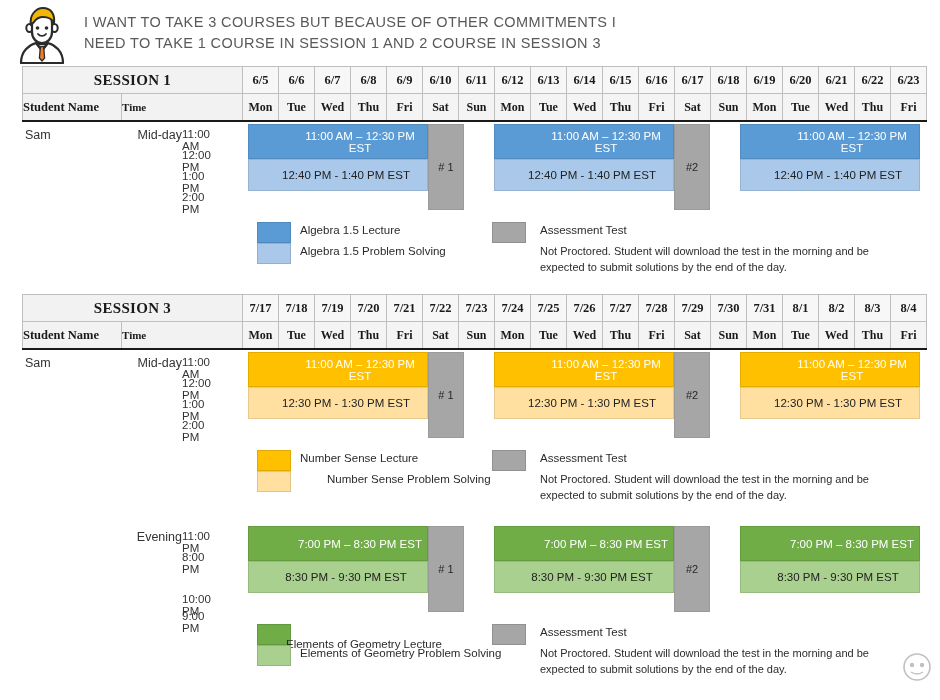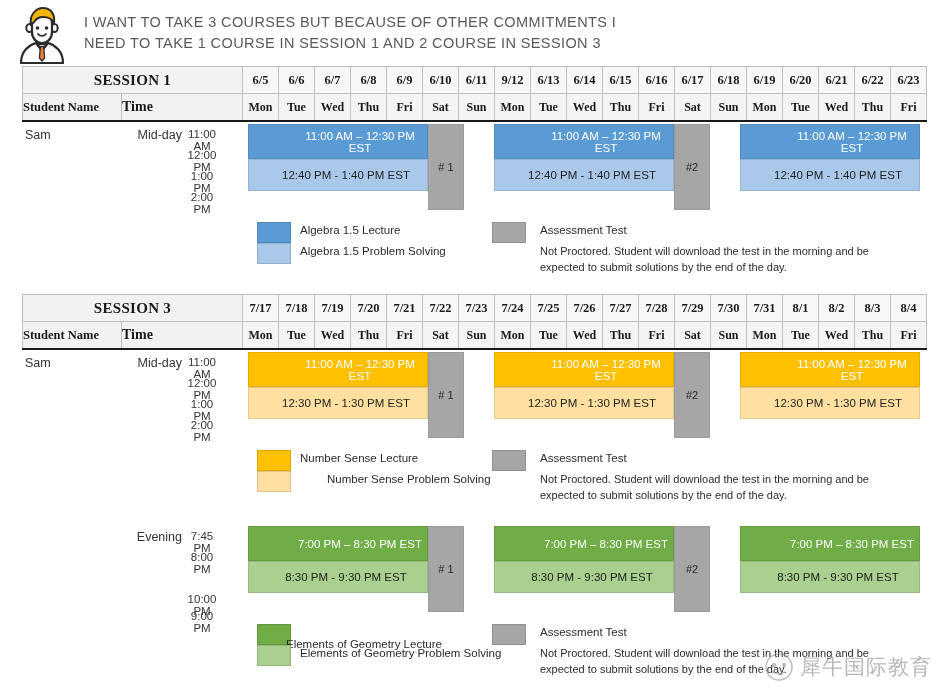--- a/index.html
+++ b/index.html
@@ -40,37 +40,37 @@
     height:26px;width:35px;background:#f4f4f4;border:1px solid #bfbfbf;
     text-align:center;font-size:12px;font-weight:bold;
   }
   td.hdr-student{
     height:26px;width:98px;background:#f2f2f2;border:1px solid #bfbfbf;
     text-align:left;padding-left:5px;font-size:12.5px;
     font-family:"Liberation Sans",sans-serif;
   }
   td.hdr-time{
     height:26px;width:120px;background:#f2f2f2;border:1px solid #bfbfbf;
-    text-align:left;padding-left:6px;font-size:14px;
+    text-align:left;padding-left:6px;font-size:11px;
     font-family:"Liberation Sans",sans-serif;
   }
   .headrule{position:absolute;height:2px;background:#1a1a1a;}
 
   
   .body{position:relative;}
   .studentname{
     position:absolute;font-size:12.5px;color:#333;
     font-family:"Liberation Sans",sans-serif;
   }
   .daypart{
     position:absolute;font-size:12.5px;color:#333;text-align:right;
     font-family:"Liberation Sans",sans-serif;
   }
   .hourlbl{
-    position:absolute;font-size:11.5px;color:#333;text-align:center;width:40px;
+    position:absolute;font-size:11.5px;color:#333;text-align:left;width:40px;
     font-family:"Liberation Sans",sans-serif;
   }
   .evblk{position:absolute;box-sizing:border-box;}
   .lecture{
     color:#ffffff;font-size:11.5px;text-align:center;
     display:flex;align-items:center;justify-content:center;
     border:1px solid rgba(0,0,0,.10);
     padding-left:44px;
   }
   .problem{
@@ -146,21 +146,21 @@
       <tbody>
           <tr>
         <td class="sess-title" colspan="2">SESSION 1</td>
         <td class="datecell">6/5</td>
         <td class="datecell">6/6</td>
         <td class="datecell">6/7</td>
         <td class="datecell">6/8</td>
         <td class="datecell">6/9</td>
         <td class="datecell">6/10</td>
         <td class="datecell">6/11</td>
-        <td class="datecell">9/12</td>
+        <td class="datecell">6/12</td>
         <td class="datecell">6/13</td>
         <td class="datecell">6/14</td>
         <td class="datecell">6/15</td>
         <td class="datecell">6/16</td>
         <td class="datecell">6/17</td>
         <td class="datecell">6/18</td>
         <td class="datecell">6/19</td>
         <td class="datecell">6/20</td>
         <td class="datecell">6/21</td>
         <td class="datecell">6/22</td>
@@ -311,21 +311,21 @@
       <div class="swatch" style="left:470px;top:0;background:#A6A6A6;"></div>
       <div class="legtxt" style="left:518px;top:2px;">Assessment Test</div>
       <div class="legnote" style="left:518px;top:21px;">Not Proctored.  Student will download the test in the morning and be expected to submit solutions by the end of the day.</div>
     </div>
 
     <div class="body" style="position:absolute;left:0;top:230px;width:905px;height:100px;">
 
       <div class="studentname" style="left:3px;top:6px;"></div>
       <div class="daypart" style="left:104px;top:6px;width:56px;">Evening</div>
 
-      <div class="hourlbl" style="left:160px;top:6px;">7:45 PM</div>
+      <div class="hourlbl" style="left:160px;top:6px;">11:00 PM</div>
       <div class="hourlbl" style="left:160px;top:27px;">8:00 PM</div>
       <div class="hourlbl" style="left:160px;top:48px;margin-top:38px;">9:00 PM</div>
       <div class="hourlbl" style="left:160px;top:69px;">10:00 PM</div>
 
       <div class="evblk lecture" style="left:226px;top:2px;width:180px;height:35px;background:#70AD47;">7:00 PM – 8:30 PM EST</div>
       <div class="evblk problem" style="left:226px;top:37px;width:180px;height:32px;background:#A9D08E;">8:30 PM - 9:30 PM EST</div>
       <div class="evblk testcol" style="left:406px;top:2px;width:36px;height:86px;"># 1</div>
 
       <div class="evblk lecture" style="left:472px;top:2px;width:180px;height:35px;background:#70AD47;">7:00 PM – 8:30 PM EST</div>
       <div class="evblk problem" style="left:472px;top:37px;width:180px;height:32px;background:#A9D08E;">8:30 PM - 9:30 PM EST</div>
@@ -347,16 +347,15 @@
     </div>
   </div>
 
   <div class="watermark">
     <svg width="30" height="30" viewBox="0 0 30 30">
       <circle cx="15" cy="15" r="13" fill="none" stroke="#8d8d8d" stroke-width="1.6"></circle>
       <circle cx="10" cy="13" r="2.2" fill="#8d8d8d"></circle>
       <circle cx="20" cy="13" r="2.2" fill="#8d8d8d"></circle>
       <path d="M9 20 q6 4 12 0" fill="none" stroke="#8d8d8d" stroke-width="1.5"></path>
     </svg>
-    <span class="wm-text">犀牛国际教育</span>
   </div>
 
 </div>
 
 </body></html>

